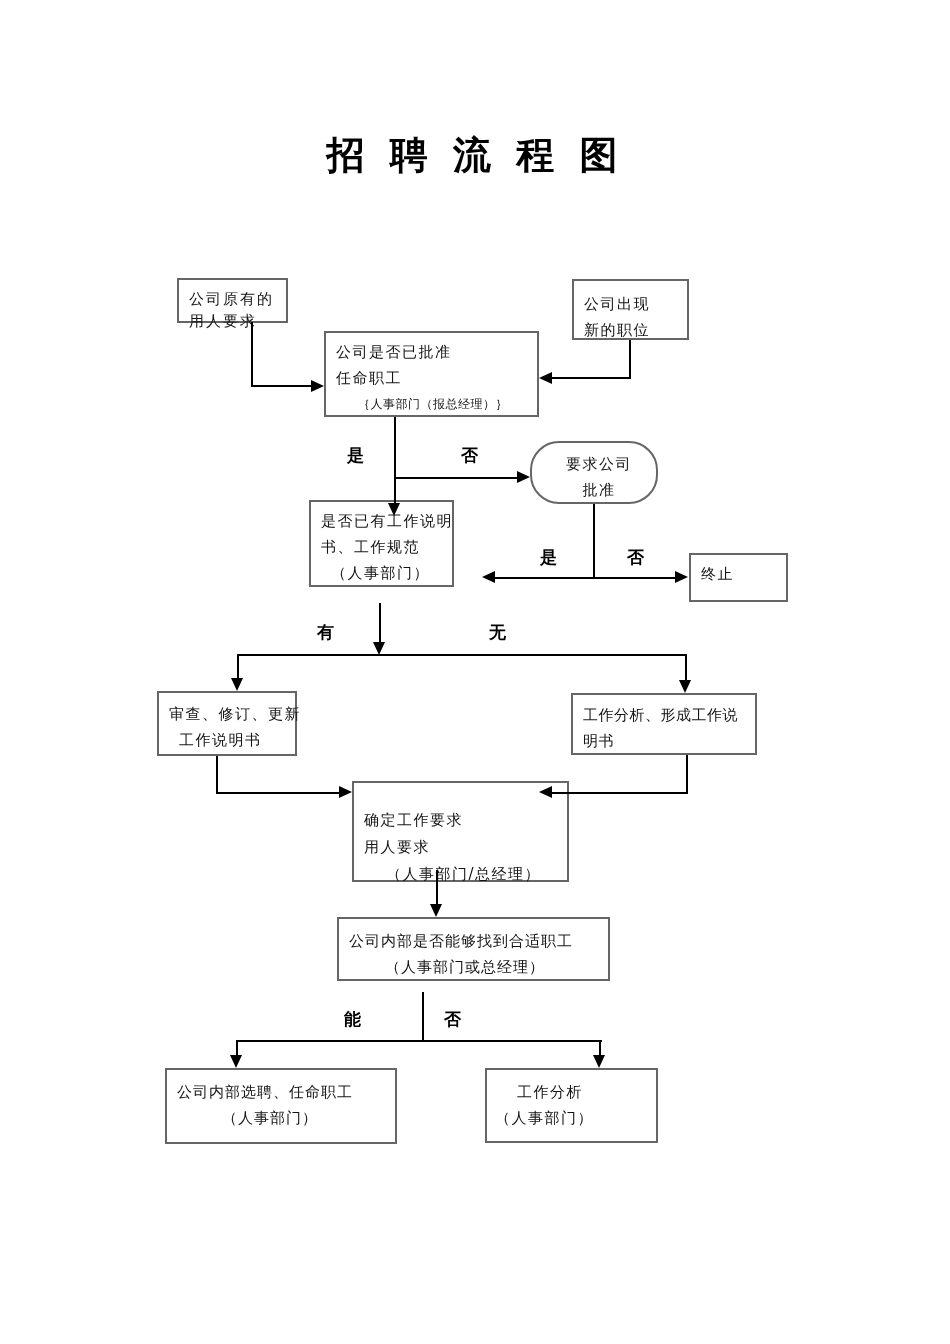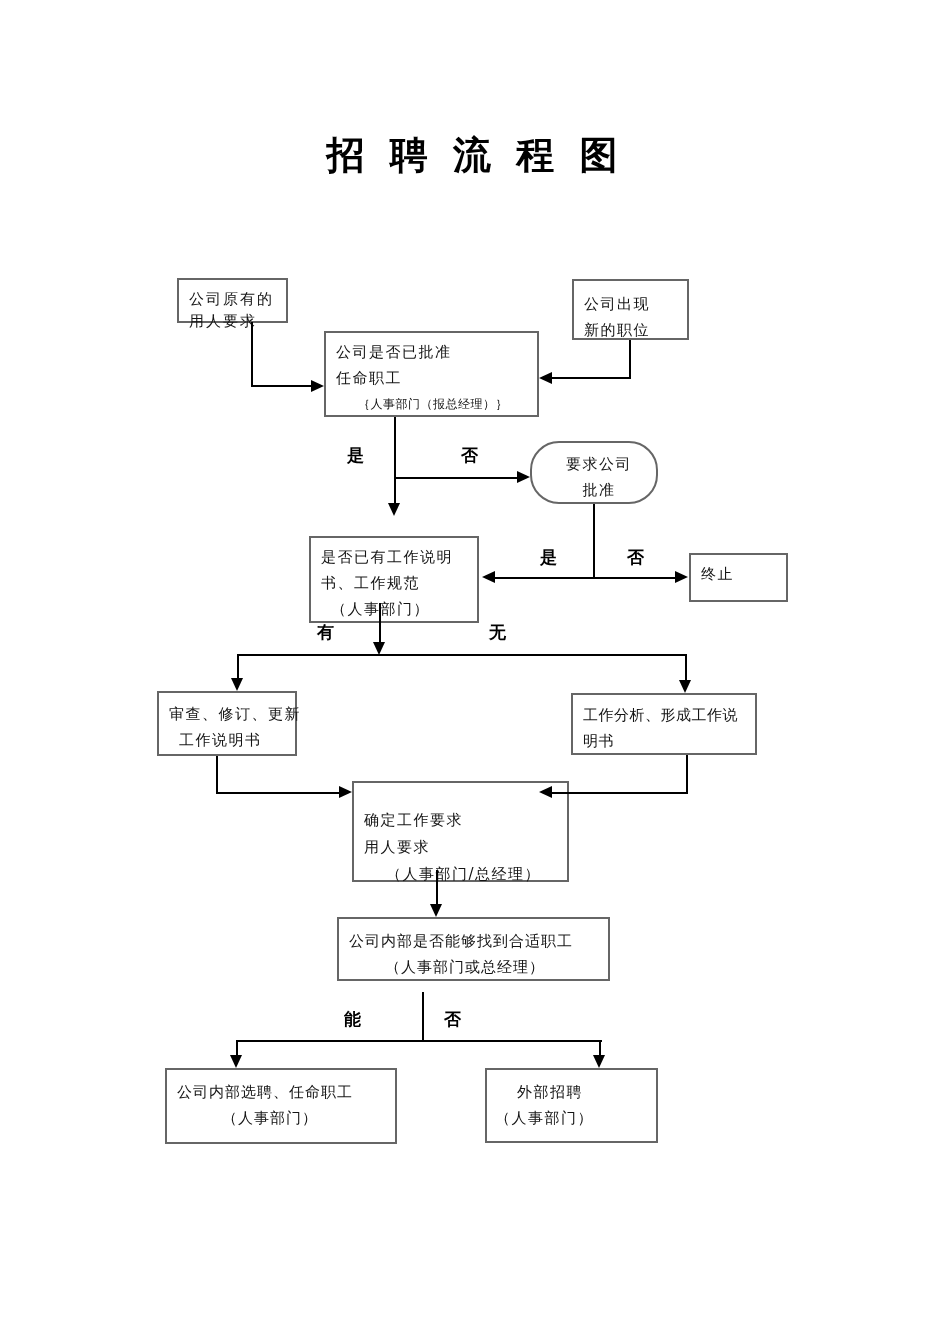--- a/index.html
+++ b/index.html
@@ -61,21 +61,21 @@
     <div class="bl">公司是否已批准</div>
     <div class="bl">任命职工</div>
     <div class="bl i2 small">｛人事部门（报总经理）｝</div>
   </div>
 
   <div class="box" style="left:530px;top:441px;width:128px;height:63px;padding-top:8px;border-radius:29px;">
     <div class="bl center">要求公司</div>
     <div class="bl center">批准</div>
   </div>
 
-  <div class="box" style="left:309px;top:536px;width:170px;height:87px;">
+  <div class="box" style="left:309px;top:500px;width:145px;height:87px;">
     <div class="bl">是否已有工作说明</div>
     <div class="bl">书、工作规范</div>
     <div class="bl i1">（人事部门）</div>
   </div>
 
   <div class="box" style="left:689px;top:553px;width:99px;height:49px;padding-top:6px;">
     <div class="bl">终止</div>
   </div>
 
   <div class="box" style="left:157px;top:691px;width:140px;height:65px;padding-top:8px;">
@@ -98,21 +98,21 @@
     <div class="bl">公司内部是否能够找到合适职工</div>
     <div class="bl i3">（人事部门或总经理）</div>
   </div>
 
   <div class="box" style="left:165px;top:1068px;width:232px;height:76px;padding-top:9px;letter-spacing:1px;">
     <div class="bl">公司内部选聘、任命职工</div>
     <div class="bl i4">（人事部门）</div>
   </div>
 
   <div class="box" style="left:485px;top:1068px;width:173px;height:75px;padding-top:9px;padding-left:8px;">
-    <div class="bl i2">外部招聘</div>
+    <div class="bl i2">工作分析</div>
     <div class="bl">（人事部门）</div>
   </div>
 
   <div class="vline" style="left:251px;top:322px;height:64px;"></div>
   <div class="hline" style="left:251px;top:385px;width:62px;"></div>
   <div class="ar ar-r" style="left:311px;top:380px;"></div>
 
   <div class="vline" style="left:629px;top:340px;height:39px;"></div>
   <div class="hline" style="left:552px;top:377px;width:78px;"></div>
   <div class="ar ar-l" style="left:539px;top:372px;"></div>

